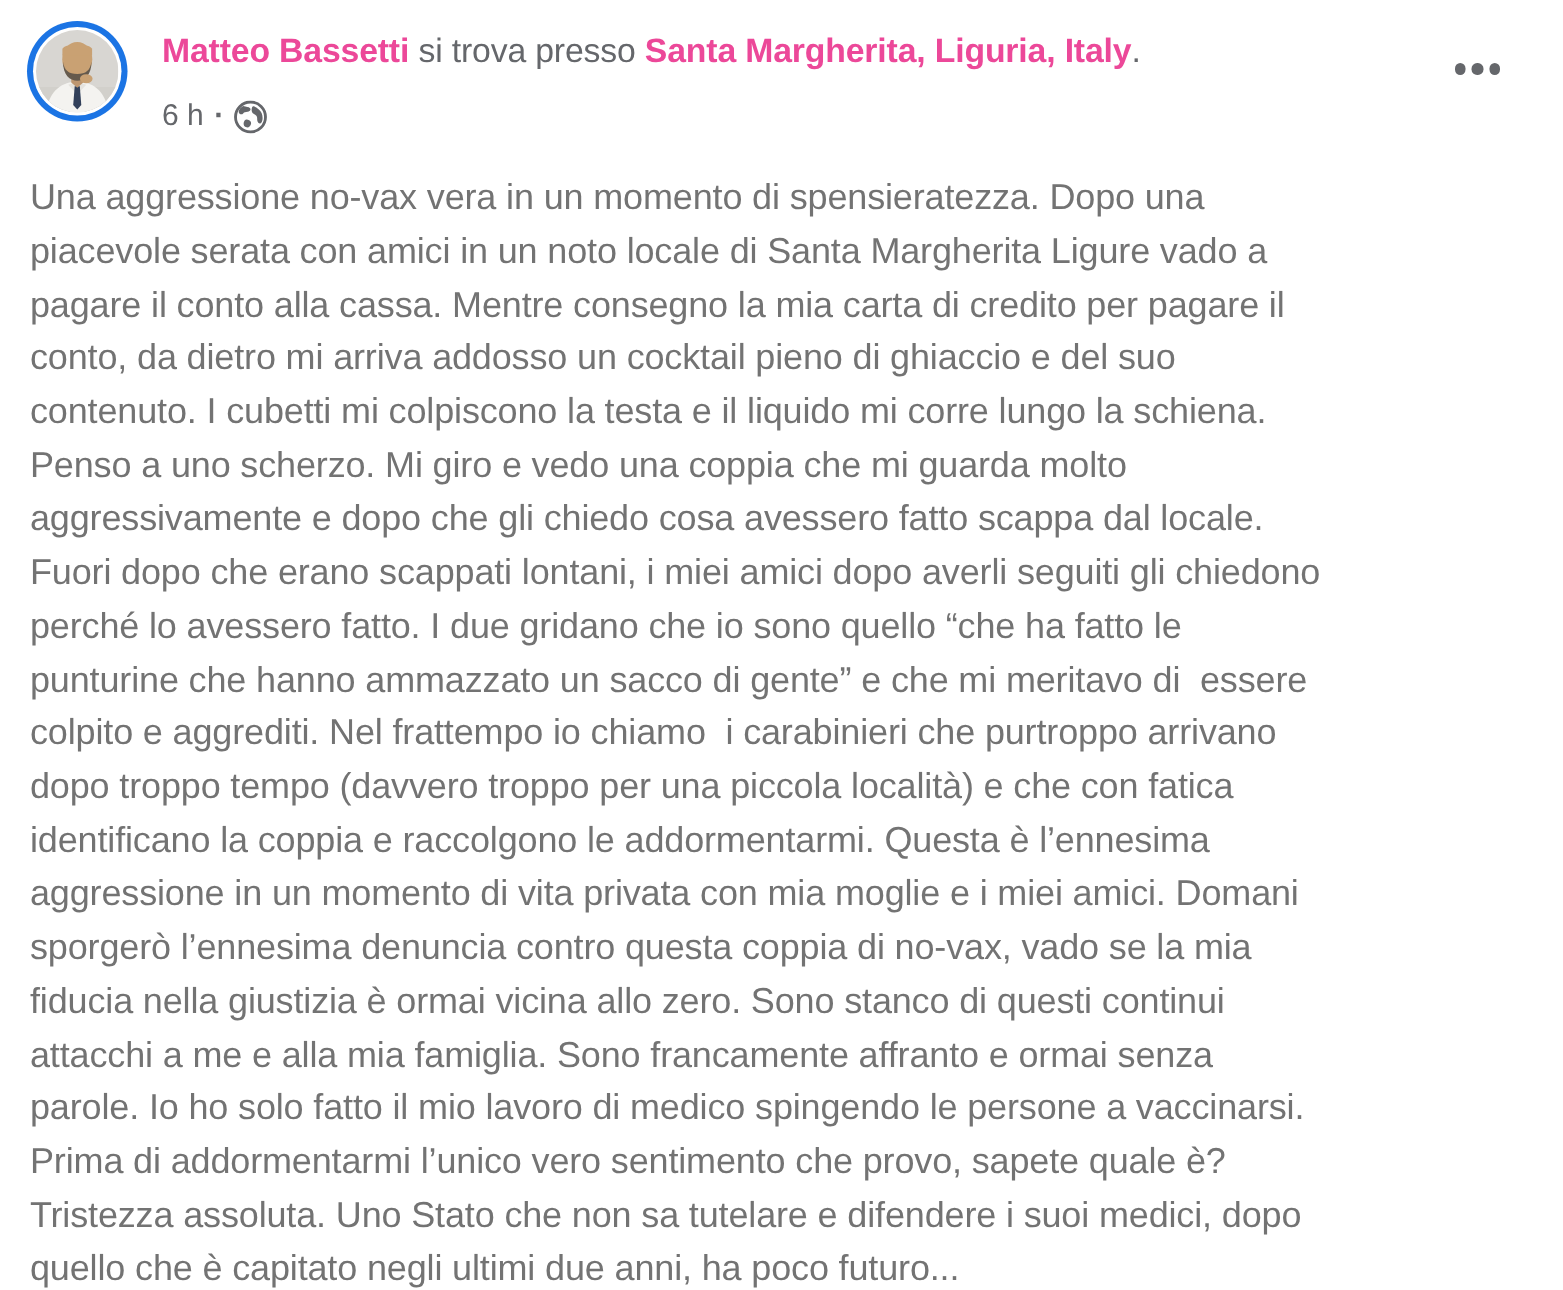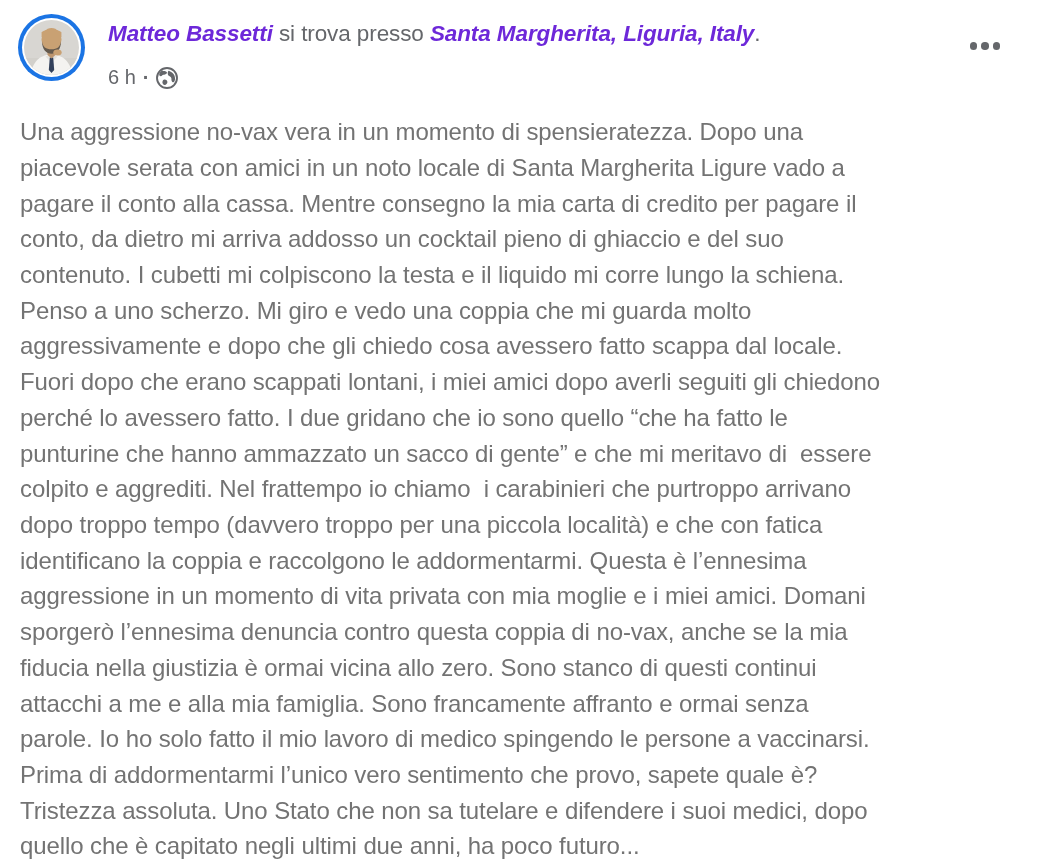--- a/index.html
+++ b/index.html
@@ -12,21 +12,21 @@
   .header { display:flex; align-items:flex-start; padding:14px 20px 0 18px; }
   .avatar-ring { flex:0 0 auto; width:67px; height:67px; border-radius:50%;
                  background:#1b74e4; display:flex; align-items:center; justify-content:center; cursor:pointer; }
   .avatar-gap { width:59px; height:59px; border-radius:50%; background:#ffffff;
                 display:flex; align-items:center; justify-content:center; }
   .avatar-img { width:55px; height:55px; border-radius:50%; overflow:hidden; display:block; }
   .avatar-img svg { display:block; }
 
   .header-text { margin-left:23px; padding-top:5px; min-width:0; }
   .title { font-size:22.5px; line-height:1.3; letter-spacing:-0.1px; }
-  .title .bold { font-weight:700; color:#6d28d9; cursor:pointer;font-style:italic; }
+  .title .bold { font-weight:700; color:#ec4899; cursor:pointer; }
   .title .gray { color:#65676b; font-weight:400; }
   .meta { margin-top:18px; display:flex; align-items:center; gap:7px;
           font-size:20px; color:#65676b; }
   .meta .sep { font-weight:700; line-height:1; transform:translateY(-1px); }
   .globe { display:flex; align-items:center; }
 
   
   .menu-btn { position:absolute; top:36px; right:36px; display:flex; gap:4px;
               align-items:center; cursor:pointer; padding:6px; }
   .menu-btn .dot { width:7.5px; height:7.5px; border-radius:50%; background:#65676b; }
@@ -95,21 +95,21 @@
       <div class="line">contenuto. I cubetti mi colpiscono la testa e il liquido mi corre lungo la schiena.</div>
       <div class="line">Penso a uno scherzo. Mi giro e vedo una coppia che mi guarda molto</div>
       <div class="line">aggressivamente e dopo che gli chiedo cosa avessero fatto scappa dal locale.</div>
       <div class="line">Fuori dopo che erano scappati lontani, i miei amici dopo averli seguiti gli chiedono</div>
       <div class="line">perché lo avessero fatto. I due gridano che io sono quello “che ha fatto le</div>
       <div class="line">punturine che hanno ammazzato un sacco di gente” e che mi meritavo di  essere</div>
       <div class="line">colpito e aggrediti. Nel frattempo io chiamo  i carabinieri che purtroppo arrivano</div>
       <div class="line">dopo troppo tempo (davvero troppo per una piccola località) e che con fatica</div>
       <div class="line">identificano la coppia e raccolgono le addormentarmi. Questa è l’ennesima</div>
       <div class="line">aggressione in un momento di vita privata con mia moglie e i miei amici. Domani</div>
-      <div class="line">sporgerò l’ennesima denuncia contro questa coppia di no-vax, anche se la mia</div>
+      <div class="line">sporgerò l’ennesima denuncia contro questa coppia di no-vax, vado se la mia</div>
       <div class="line">fiducia nella giustizia è ormai vicina allo zero. Sono stanco di questi continui</div>
       <div class="line">attacchi a me e alla mia famiglia. Sono francamente affranto e ormai senza</div>
       <div class="line">parole. Io ho solo fatto il mio lavoro di medico spingendo le persone a vaccinarsi.</div>
       <div class="line">Prima di addormentarmi l’unico vero sentimento che provo, sapete quale è?</div>
       <div class="line">Tristezza assoluta. Uno Stato che non sa tutelare e difendere i suoi medici, dopo</div>
       <div class="line">quello che è capitato negli ultimi due anni, ha poco futuro...</div>
     </div>
 
 </div>
 

